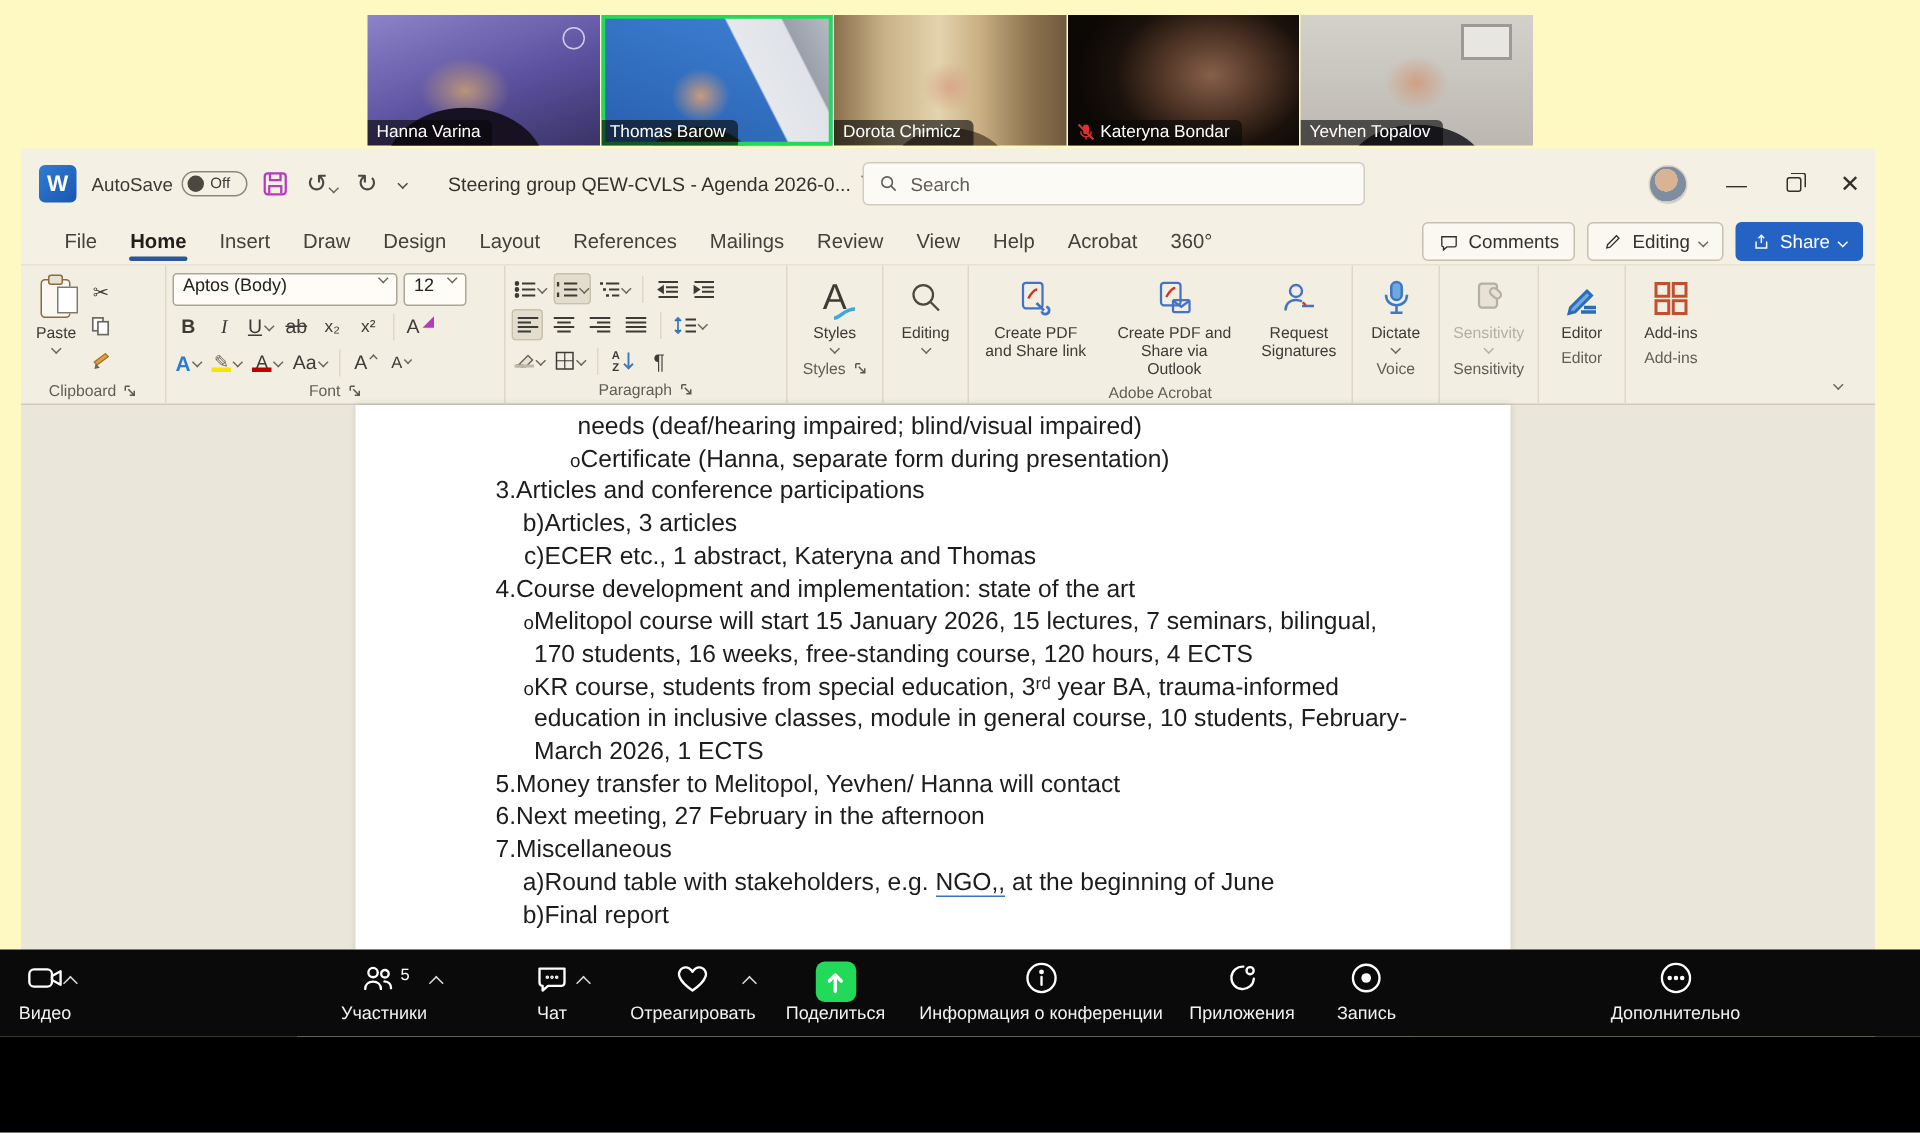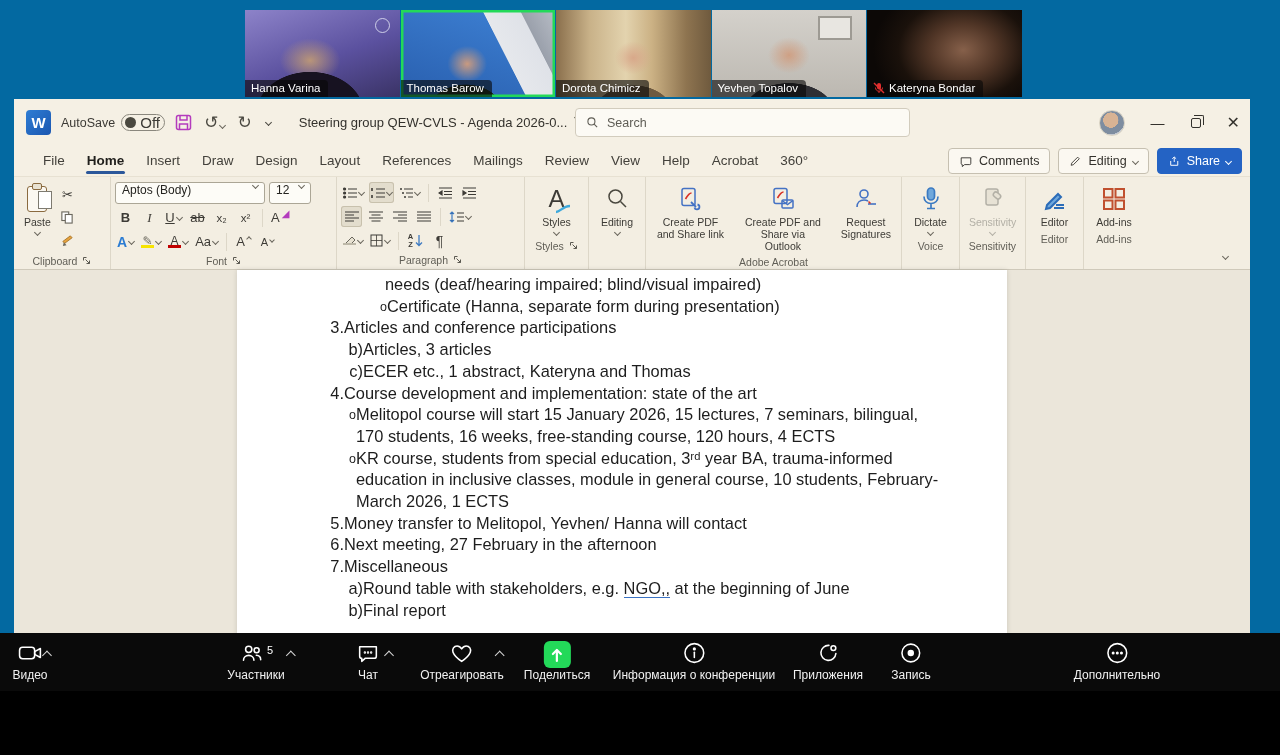--- a/index.html
+++ b/index.html
@@ -1,17 +1,17 @@
 <!DOCTYPE html>
 <html><head>
 <meta charset="utf-8">
 <style>
   html,body{margin:0;padding:0;background:#000;}
   *{box-sizing:border-box;font-family:"Liberation Sans",sans-serif;}
-  .stage{position:relative;width:1280px;height:691px;background:#0369a1;overflow:hidden;}
+  .stage{position:relative;width:1280px;height:691px;background:#fef9c3;overflow:hidden;}
 
   
   .tiles{position:absolute;left:245px;top:10px;display:flex;gap:1px;}
   .tile{width:154.5px;height:87px;position:relative;overflow:hidden;background:#222;}
   .tile.active{box-shadow:inset 0 0 0 2.5px var(--green);}
   .pname{position:absolute;left:0;bottom:0;background:rgba(8,8,8,.62);color:#fff;font-size:11.5px;
          padding:2px 8px 3px 6px;border-top-right-radius:4px;display:flex;align-items:center;gap:4px;white-space:nowrap;}
   .bg-purple-room{background:
      radial-gradient(55% 75% at 42% 118%, #171221 62%, rgba(0,0,0,0) 63%),
      radial-gradient(26% 34% at 42% 58%, #b99579 0%, rgba(0,0,0,0) 75%),
@@ -36,21 +36,21 @@
   .micoff{flex:0 0 auto;}
 
   
   :root{--beige:#f5f0e4;--beige2:#f3eee2;--bord:#d9d3c5;--ink:#3d3b36;--blue:#2b579a;--green:#23d959;}
   .word{position:absolute;left:14px;top:99px;width:1236px;height:591px;background:var(--beige);overflow:hidden;}
 
   .titlebar{height:47px;display:flex;align-items:center;position:relative;padding-left:12px;gap:10px;}
   .wlogo{width:25px;height:25px;border-radius:4px;background:linear-gradient(135deg,#2f7dd4,#1a56b0);
          color:#fff;font-weight:bold;font-size:15px;display:flex;align-items:center;justify-content:center;}
   .autosave{display:flex;align-items:center;gap:6px;font-size:12.5px;color:#3c3a35;}
-  .pill{width:44px;height:17px;border:1px solid #8a877d;border-radius:9px;display:flex;align-items:center;gap:4px;padding:0 3px;font-size:15px;color:#3c3a35;}
+  .pill{width:44px;height:17px;border:1px solid #8a877d;border-radius:9px;display:flex;align-items:center;gap:4px;padding:0 3px;font-size:10px;color:#3c3a35;}
   .knob{width:11px;height:11px;border-radius:50%;background:#4a483f;}
   .qat{display:flex;align-items:center;gap:12px;color:#4a483f;}
   .qicon{font-size:17px;line-height:1;color:#4a4840;}
   .doc-title{display:flex;gap:8px;font-size:13px;color:#33312c;margin-left:18px;}
   .searchbox{position:absolute;left:561px;top:9px;width:335px;height:29px;background:#fcfaf4;border:1px solid #d2ccbd;
              border-radius:4px;display:flex;align-items:center;gap:8px;padding:0 10px;font-size:12.5px;color:#5f5d55;}
   .tb-right{position:absolute;right:10px;top:0;height:47px;display:flex;align-items:center;gap:26px;}
   .avatar{width:26px;height:26px;border-radius:50%;background:radial-gradient(circle at 45% 38%,#d8b394 0 38%,#7e8da0 39% 70%,#c2c8d2 71%);border:1px solid #d8d2c2;}
   .wctl{font-size:14px;color:#33312c;}
   .restore{width:10px;height:10px;border:1.2px solid #33312c;border-radius:2px;position:relative;}
@@ -123,29 +123,29 @@
   <div class="tiles" id="tiles">
       <div class="tile bg-purple-room">
         <div class="pname">Hanna Varina</div>
       </div>
       <div class="tile bg-blue-sky-building active">
         <div class="pname">Thomas Barow</div>
       </div>
       <div class="tile bg-warm-room">
         <div class="pname">Dorota Chimicz</div>
       </div>
-      <div class="tile bg-gray-wall">
-        <div class="pname">Yevhen Topalov</div>
-      </div>
       <div class="tile bg-dark-room">
         <div class="pname"><svg class="micoff" width="12" height="12" viewBox="0 0 12 12">
             <rect x="4" y="1" width="4" height="6.5" rx="2" fill="#e02f2f"></rect>
             <path d="M2.5 5.5c0 2.3 1.6 3.7 3.5 3.7s3.5-1.4 3.5-3.7M6 9.2v1.8" stroke="#e02f2f" fill="none"></path>
             <path d="M1 1l10 10" stroke="#e02f2f" stroke-width="1.4"></path>
           </svg>Kateryna Bondar</div>
+      </div>
+      <div class="tile bg-gray-wall">
+        <div class="pname">Yevhen Topalov</div>
       </div>
     </div>
 
   <div class="word">
 
     <div class="titlebar">
       <div class="wlogo">W</div>
       <div class="autosave">
         <span>AutoSave</span>
         <span class="pill">

